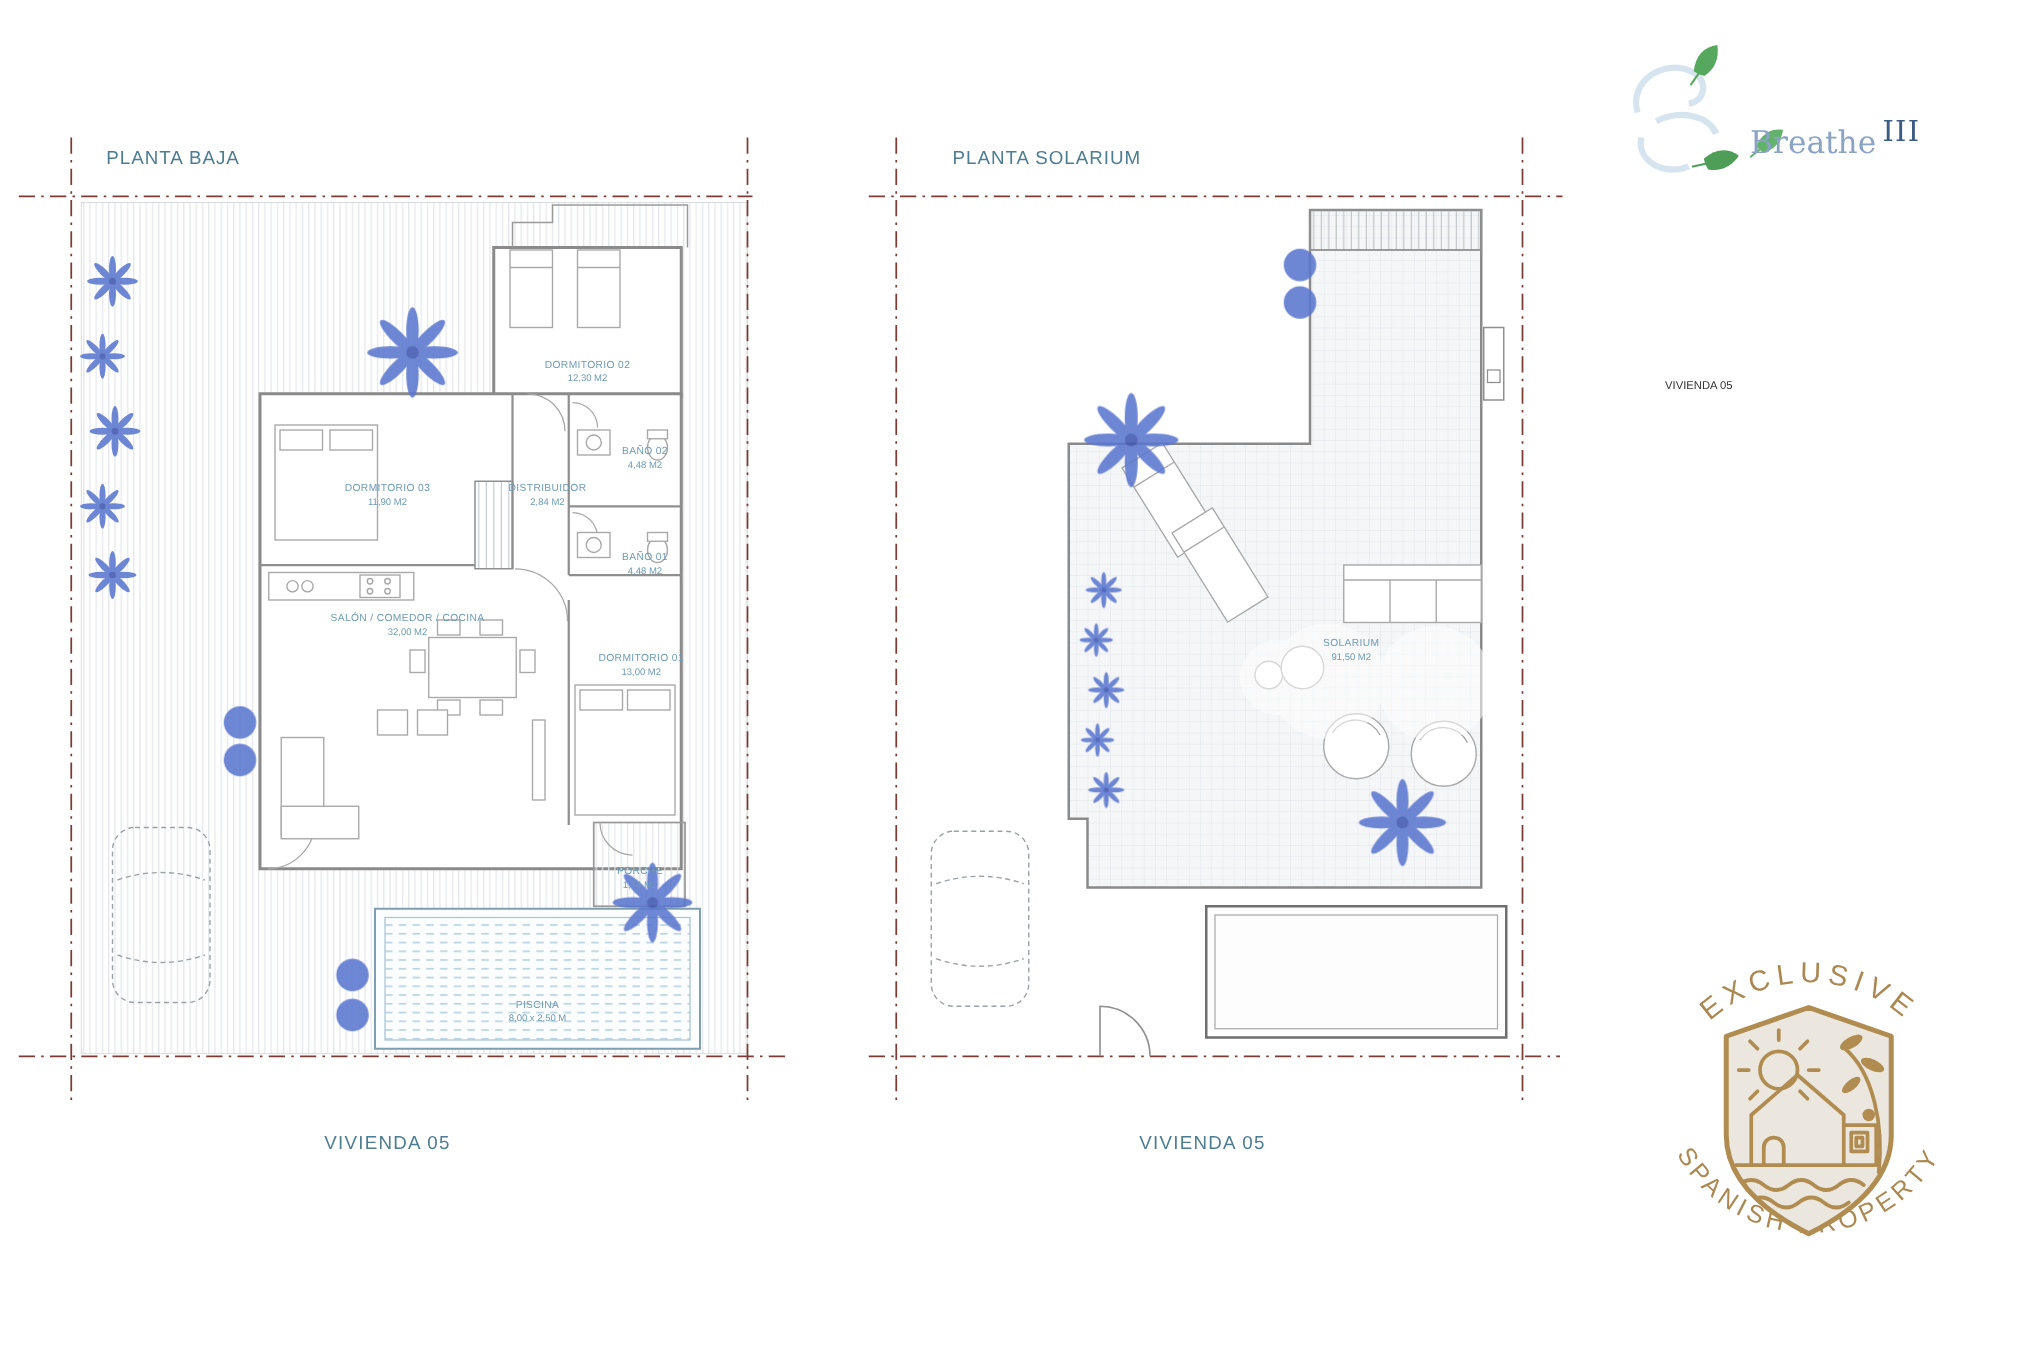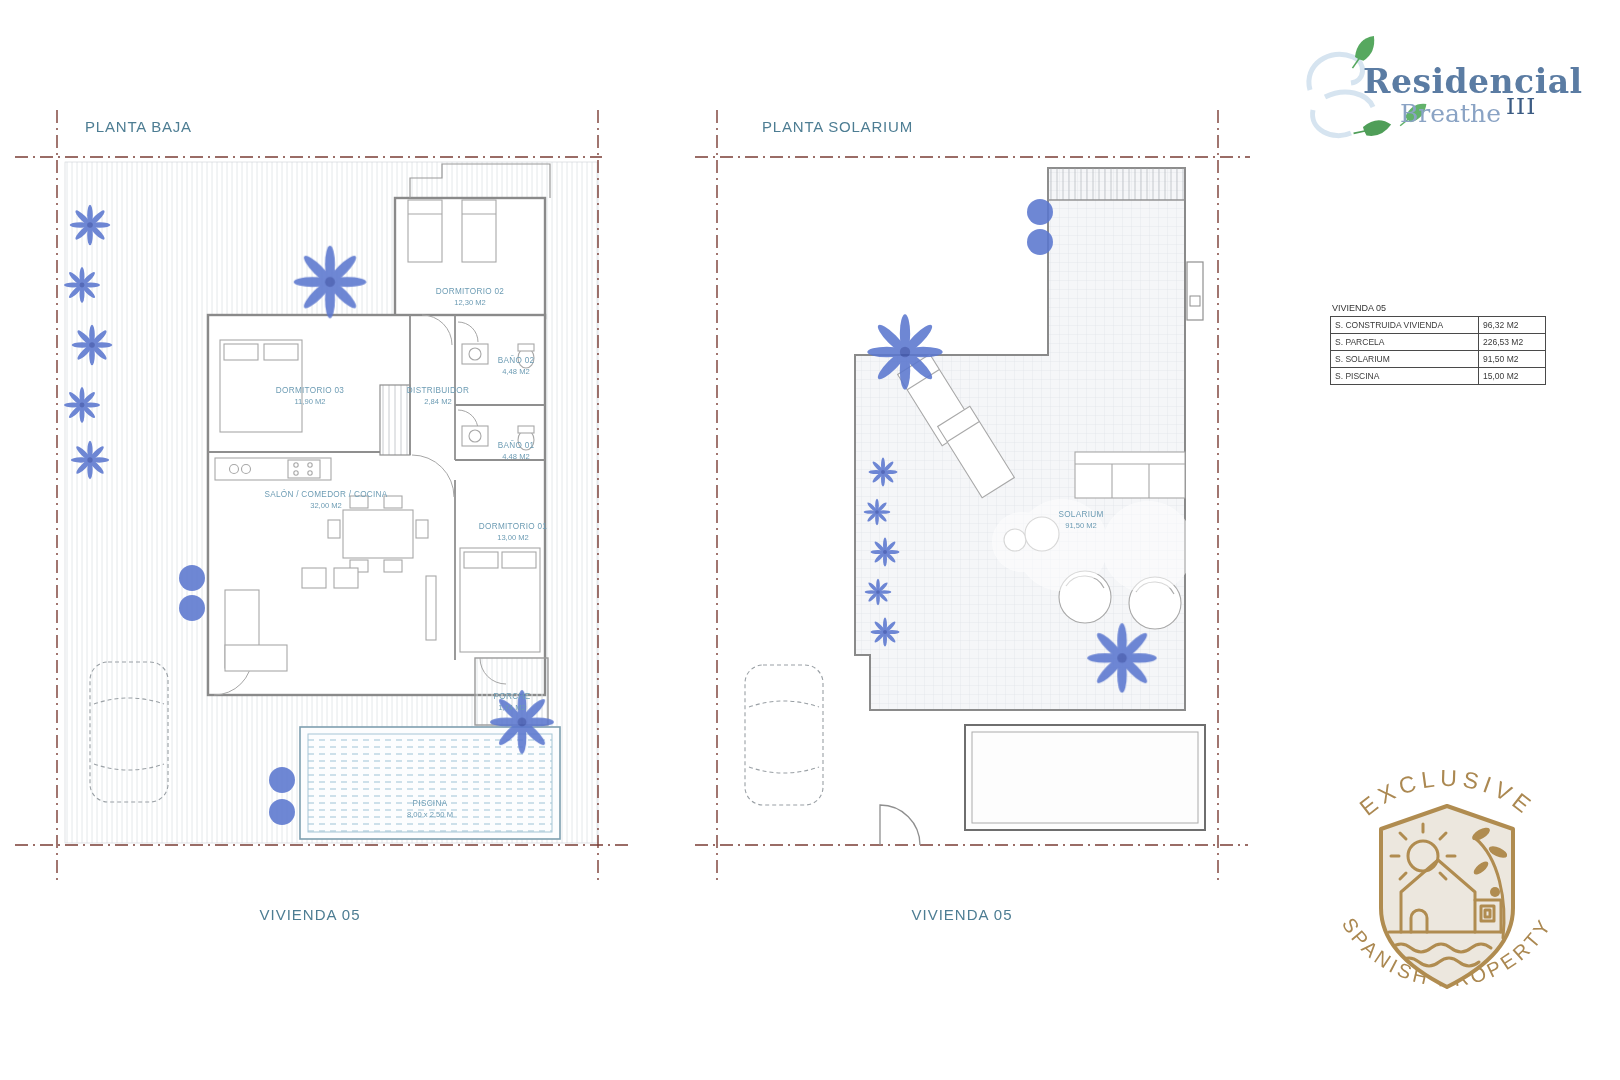--- a/index.html
+++ b/index.html
@@ -306,46 +306,25 @@
       <g transform="translate(68,92) rotate(18)">
         <path d="M0,0 Q10,-16 26,-11 Q21,5 6,7 Q2,4 0,0 Z" fill="#4f9e58"></path>
         <line x1="-7" y1="9" x2="5" y2="2" stroke="#4f9e58" stroke-width="1.6"></line>
       </g>
       <g transform="translate(110,82) rotate(-8)">
         <path d="M0,0 Q9,-14 23,-10 Q19,4 5,6 Q2,3 0,0 Z" fill="#62b26b"></path>
         <line x1="-6" y1="8" x2="4" y2="2" stroke="#62b26b" stroke-width="1.5"></line>
       </g>
     </g>
   </svg>
-  <div class="logo-main">Residencial</div>
   <div class="logo-script">Breathe</div>
   <div class="logo-roman">III</div>
 
   <div class="summary">
     <div class="tbl-title">VIVIENDA 05</div>
-    <table>
-      <tbody>
-        <tr>
-          <td>S. CONSTRUIDA VIVIENDA</td>
-          <td class="val">96,32 M2</td>
-        </tr>
-        <tr>
-          <td>S. PARCELA</td>
-          <td class="val">226,53 M2</td>
-        </tr>
-        <tr>
-          <td>S. SOLARIUM</td>
-          <td class="val">91,50 M2</td>
-        </tr>
-        <tr>
-          <td>S. PISCINA</td>
-          <td class="val">15,00 M2</td>
-        </tr>
-      </tbody>
-    </table>
   </div>
 
   <svg style="position:absolute;left:1305px;top:740px;" width="285" height="295" viewBox="0 0 285 295">
     <defs>
       <path id="arcTop" d="M 26,162 A 116,116 0 0 1 258,162" fill="none"></path>
       <path id="arcBot" d="M 24,148 A 120,120 0 0 0 260,148" fill="none"></path>
       <clipPath id="shieldClip">
         <path d="M142,66 L208,89 L208,168 Q208,214 142,247 Q76,214 76,168 L76,89 Z"></path>
       </clipPath>
     </defs>

